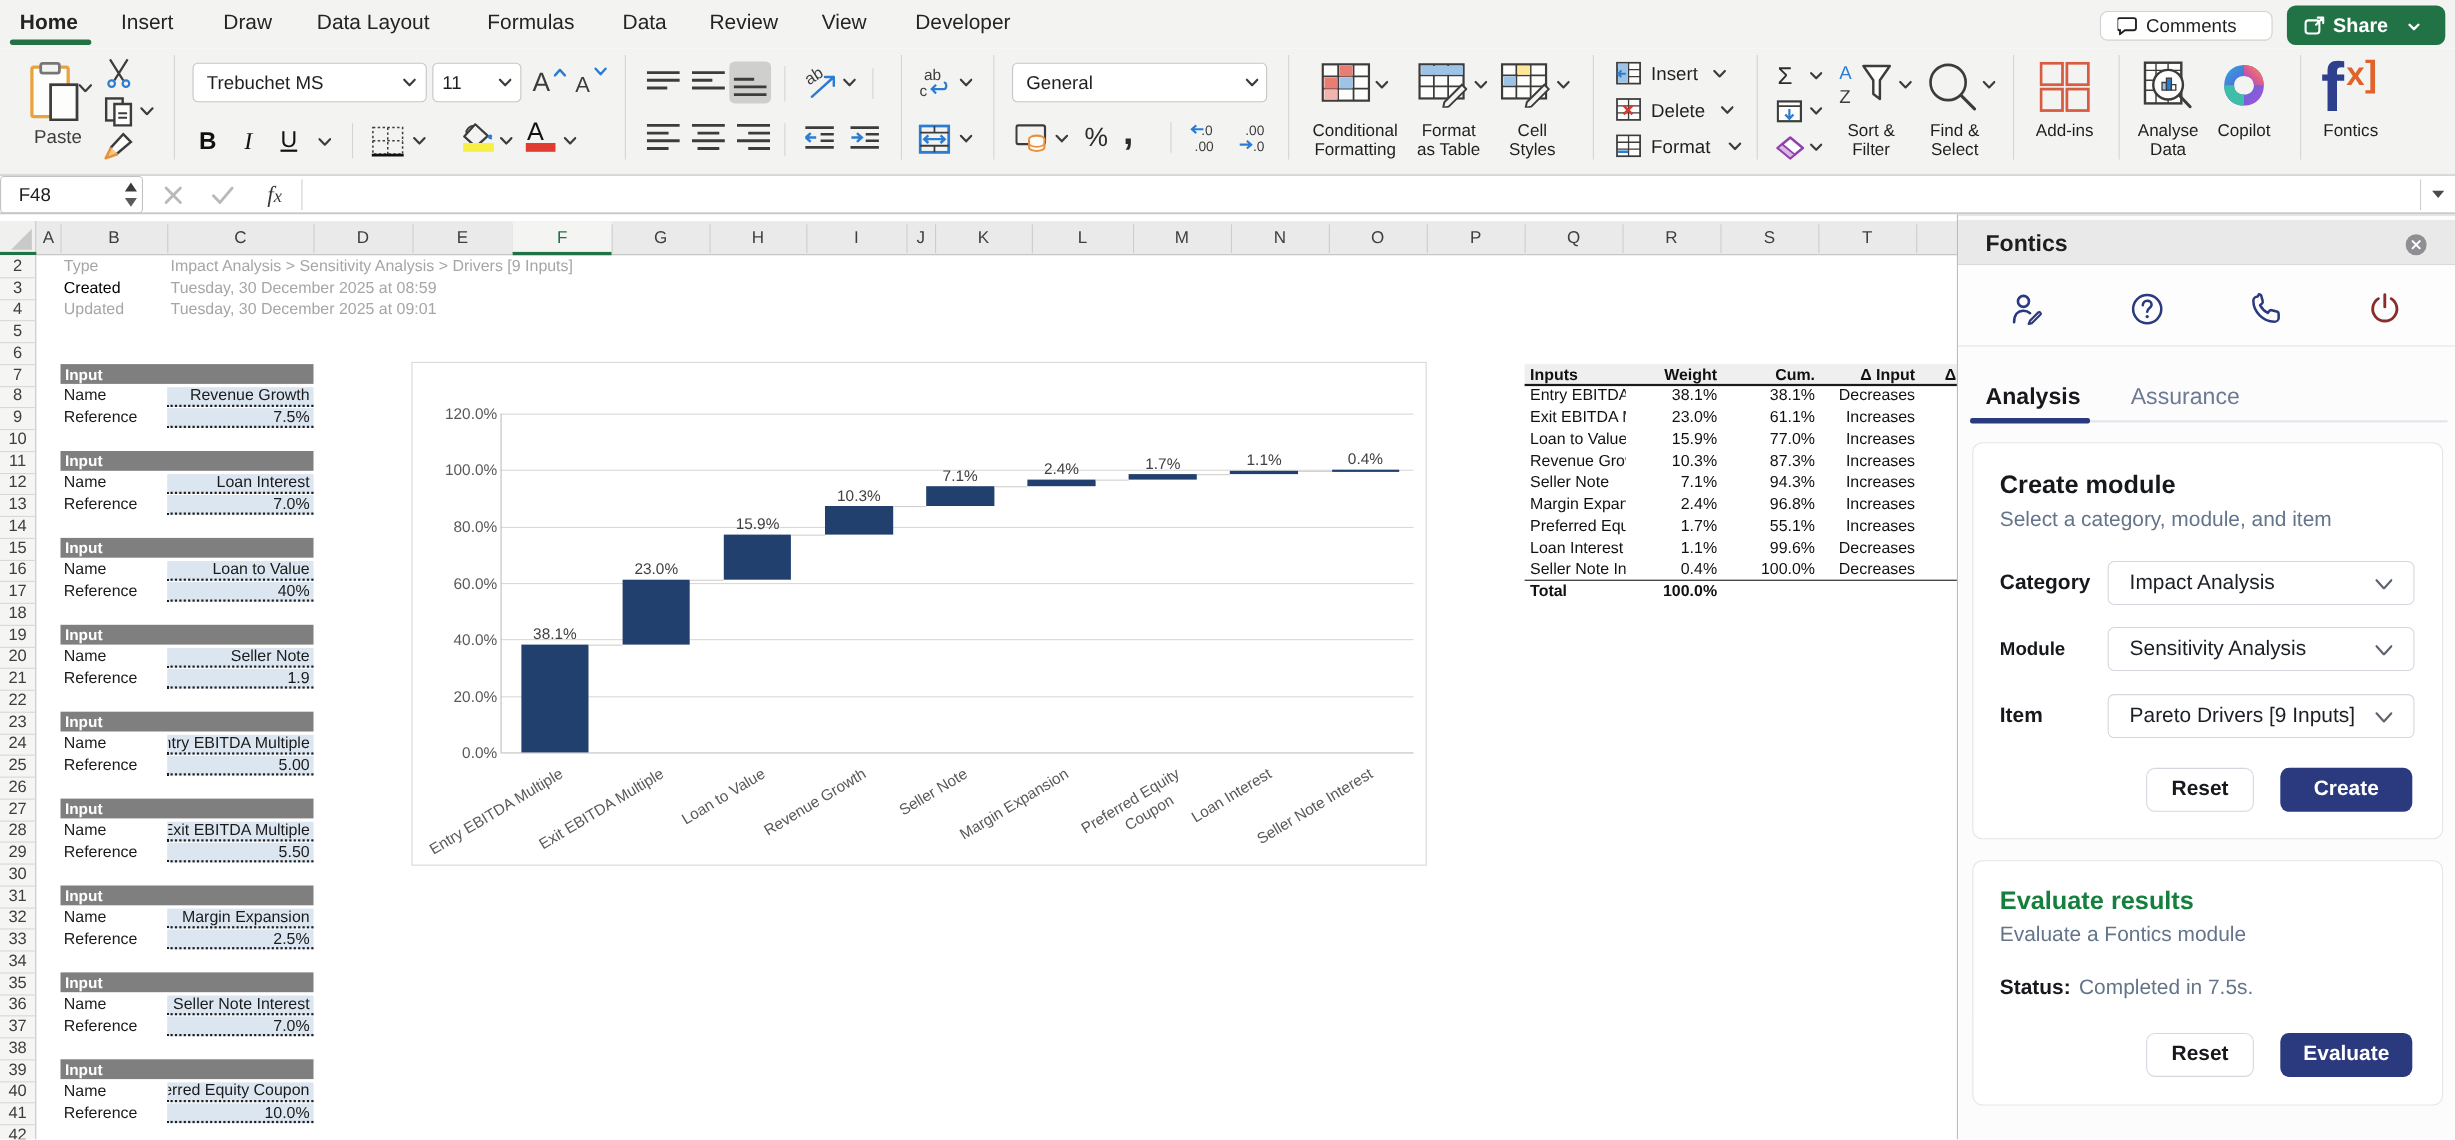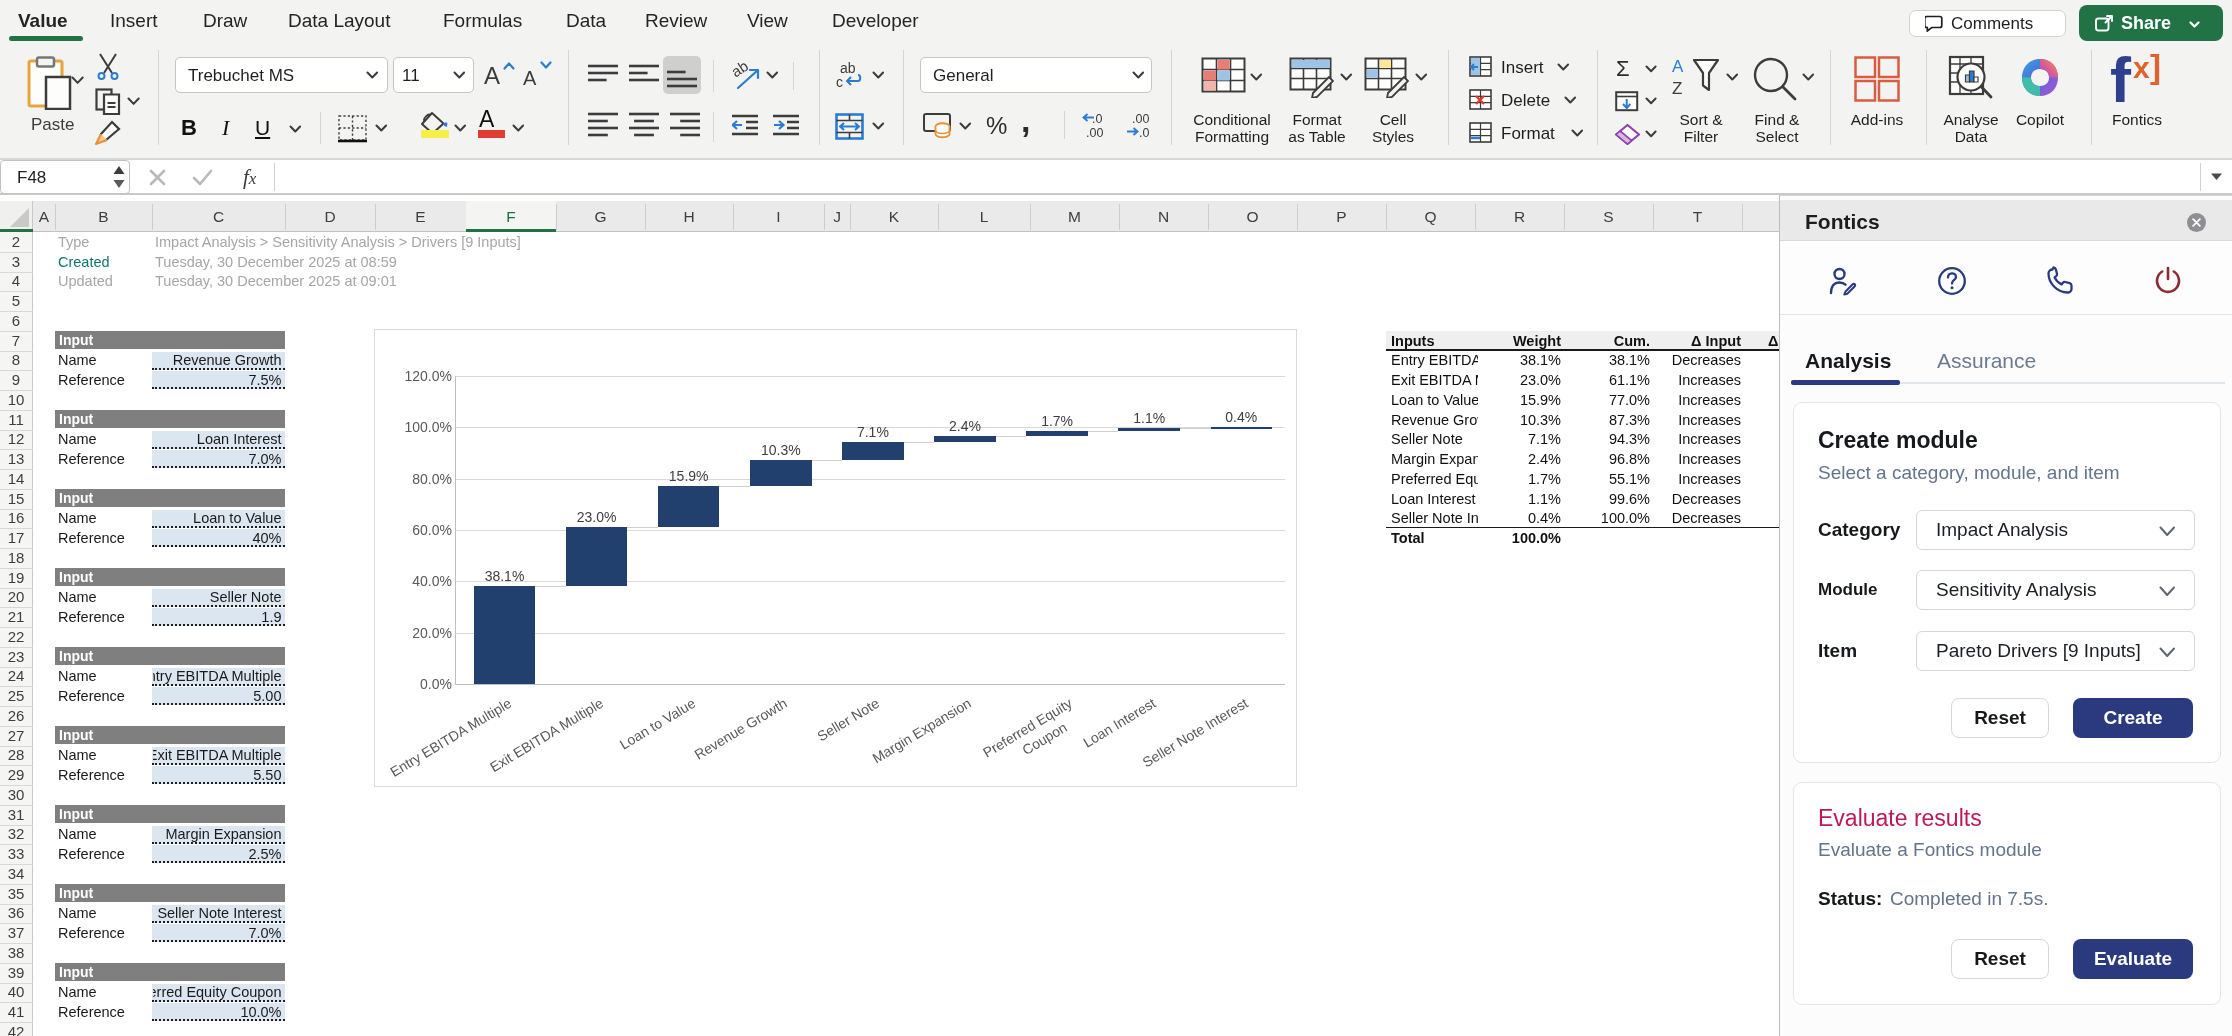--- a/index.html
+++ b/index.html
@@ -1,19 +1,19 @@
 <!DOCTYPE html>
 <html><head><meta charset="utf-8"><style>
 *{margin:0;padding:0;box-sizing:border-box;}
 html,body{width:2232px;height:1036px;overflow:hidden;}
 body{font-family:"Liberation Sans",sans-serif;background:#fff;-webkit-font-smoothing:antialiased;}
 </style></head><body>
 <div style="position:relative;width:2232px;height:1036px;background:#fff;overflow:hidden;">
 <div style="position:absolute;left:0px;top:0px;width:2232px;height:44px;background:#f3f4f2;"></div>
-<div style="position:absolute;left:18px;top:8.0px;height:26px;line-height:26px;font-size:19px;color:#242424;font-weight:700;white-space:nowrap;">Value</div>
+<div style="position:absolute;left:18px;top:8.0px;height:26px;line-height:26px;font-size:19px;color:#242424;font-weight:700;white-space:nowrap;">Home</div>
 <div style="position:absolute;left:110px;top:8.0px;height:26px;line-height:26px;font-size:19px;color:#242424;font-weight:400;white-space:nowrap;">Insert</div>
 <div style="position:absolute;left:203px;top:8.0px;height:26px;line-height:26px;font-size:19px;color:#242424;font-weight:400;white-space:nowrap;">Draw</div>
 <div style="position:absolute;left:288px;top:8.0px;height:26px;line-height:26px;font-size:19px;color:#242424;font-weight:400;white-space:nowrap;">Data Layout</div>
 <div style="position:absolute;left:443px;top:8.0px;height:26px;line-height:26px;font-size:19px;color:#242424;font-weight:400;white-space:nowrap;">Formulas</div>
 <div style="position:absolute;left:566px;top:8.0px;height:26px;line-height:26px;font-size:19px;color:#242424;font-weight:400;white-space:nowrap;">Data</div>
 <div style="position:absolute;left:645px;top:8.0px;height:26px;line-height:26px;font-size:19px;color:#242424;font-weight:400;white-space:nowrap;">Review</div>
 <div style="position:absolute;left:747px;top:8.0px;height:26px;line-height:26px;font-size:19px;color:#242424;font-weight:400;white-space:nowrap;">View</div>
 <div style="position:absolute;left:832px;top:8.0px;height:26px;line-height:26px;font-size:19px;color:#242424;font-weight:400;white-space:nowrap;">Developer</div>
 <div style="position:absolute;left:9px;top:36px;width:74px;height:5px;background:#217346;border-radius:3px;"></div>
 <div style="position:absolute;left:1909px;top:10px;width:157px;height:27px;background:#fff;border:1px solid #d2d2d0;border-radius:7px;"></div>
@@ -501,21 +501,21 @@
 <div style="position:absolute;left:-134px;top:962.6px;width:300px;height:20px;line-height:20px;font-size:15px;color:#3e3e3e;font-weight:400;text-align:center;white-space:nowrap;">39</div>
 <div style="position:absolute;left:0px;top:982.5px;width:33px;height:1px;background:#d8d8d6;"></div>
 <div style="position:absolute;left:-134px;top:982.4px;width:300px;height:20px;line-height:20px;font-size:15px;color:#3e3e3e;font-weight:400;text-align:center;white-space:nowrap;">40</div>
 <div style="position:absolute;left:0px;top:1002.25px;width:33px;height:1px;background:#d8d8d6;"></div>
 <div style="position:absolute;left:-134px;top:1002.1px;width:300px;height:20px;line-height:20px;font-size:15px;color:#3e3e3e;font-weight:400;text-align:center;white-space:nowrap;">41</div>
 <div style="position:absolute;left:0px;top:1022.0px;width:33px;height:1px;background:#d8d8d6;"></div>
 <div style="position:absolute;left:-134px;top:1021.9px;width:300px;height:20px;line-height:20px;font-size:15px;color:#3e3e3e;font-weight:400;text-align:center;white-space:nowrap;">42</div>
 
 <div style="position:absolute;left:58px;top:231.9px;height:20px;line-height:20px;font-size:14.5px;color:#a6a6a6;font-weight:400;white-space:nowrap;">Type</div>
 <div style="position:absolute;left:155px;top:231.9px;height:20px;line-height:20px;font-size:14.5px;color:#a6a6a6;font-weight:400;white-space:nowrap;">Impact Analysis &gt; Sensitivity Analysis &gt; Drivers [9 Inputs]</div>
-<div style="position:absolute;left:58px;top:251.6px;height:20px;line-height:20px;font-size:14.5px;color:#0f766e;font-weight:400;white-space:nowrap;text-align:center;">Created</div>
+<div style="position:absolute;left:58px;top:251.6px;height:20px;line-height:20px;font-size:14.5px;color:#000000;font-weight:400;white-space:nowrap;text-align:center;">Created</div>
 <div style="position:absolute;left:155px;top:251.6px;height:20px;line-height:20px;font-size:14.5px;color:#a6a6a6;font-weight:400;white-space:nowrap;">Tuesday, 30 December 2025 at 08:59</div>
 <div style="position:absolute;left:58px;top:271.4px;height:20px;line-height:20px;font-size:14.5px;color:#a6a6a6;font-weight:400;white-space:nowrap;">Updated</div>
 <div style="position:absolute;left:155px;top:271.4px;height:20px;line-height:20px;font-size:14.5px;color:#a6a6a6;font-weight:400;white-space:nowrap;">Tuesday, 30 December 2025 at 09:01</div>
 <div style="position:absolute;left:55px;top:331.25px;width:230px;height:17.5px;background:#7f7f7f;"></div>
 <div style="position:absolute;left:59px;top:330.8px;height:19px;line-height:19px;font-size:14px;color:#fff;font-weight:700;white-space:nowrap;">Input</div>
 <div style="position:absolute;left:152px;top:351.5px;width:133px;height:18.2px;background:#dce6f1;border-bottom:2px dotted #1f1f1f;"></div>
 <div style="position:absolute;left:58px;top:350.4px;height:20px;line-height:20px;font-size:14.5px;color:#1a1a1a;font-weight:400;white-space:nowrap;">Name</div>
 <div style="position:absolute;left:153px;top:350.4px;width:128.5px;height:20px;line-height:20px;font-size:14.5px;color:#1a1a1a;white-space:nowrap;overflow:hidden;direction:rtl;text-align:right;"><span style="direction:ltr;unicode-bidi:bidi-override;">Revenue Growth</span></div>
 <div style="position:absolute;left:152px;top:371.25px;width:133px;height:18.2px;background:#dce6f1;border-bottom:2px dotted #1f1f1f;"></div>
 <div style="position:absolute;left:58px;top:370.1px;height:20px;line-height:20px;font-size:14.5px;color:#1a1a1a;font-weight:400;white-space:nowrap;">Reference</div>
@@ -732,20 +732,20 @@
 <div style="position:absolute;left:1916px;top:631px;width:279px;height:40px;background:#fff;border:1px solid #d4d8de;border-radius:6px;"></div>
 <div style="position:absolute;left:1936px;top:638.0px;height:26px;line-height:26px;font-size:19px;color:#1b1e24;font-weight:400;white-space:nowrap;">Pareto Drivers [9 Inputs]</div>
 <svg style="position:absolute;left:2158.75px;top:646.75px" width="16.5" height="10.5" viewBox="0 0 16.5 10.5" fill="none">
       <path d="M1.5 1.5 L8.2 9.0 L15.0 1.5" stroke="#5f6670" stroke-width="2.0" stroke-linecap="round" stroke-linejoin="round"></path>
     </svg>
 <div style="position:absolute;left:1951px;top:698px;width:98px;height:40px;background:#fff;border:1px solid #d4d8de;border-radius:8px;"></div>
 <div style="position:absolute;left:1850.0px;top:705.0px;width:300px;height:26px;line-height:26px;font-size:19px;color:#16181c;font-weight:600;text-align:center;white-space:nowrap;">Reset</div>
 <div style="position:absolute;left:2073px;top:698px;width:120px;height:40px;background:#2b3a7f;border-radius:8px;"></div>
 <div style="position:absolute;left:1983.0px;top:705.0px;width:300px;height:26px;line-height:26px;font-size:19px;color:#fff;font-weight:700;text-align:center;white-space:nowrap;">Create</div>
 <div style="position:absolute;left:1793px;top:782px;width:428px;height:223px;background:#fff;border:1px solid #e2e5ea;border-radius:9px;"></div>
-<div style="position:absolute;left:1818px;top:802.5px;height:31px;line-height:31px;font-size:23px;color:#be185d;font-weight:400;white-space:nowrap;">Evaluate results</div>
+<div style="position:absolute;left:1818px;top:802.5px;height:31px;line-height:31px;font-size:23px;color:#15803d;font-weight:700;white-space:nowrap;">Evaluate results</div>
 <div style="position:absolute;left:1818px;top:837.0px;height:26px;line-height:26px;font-size:19px;color:#64748b;font-weight:400;white-space:nowrap;">Evaluate a Fontics module</div>
 <div style="position:absolute;left:1818px;top:886.0px;height:26px;line-height:26px;font-size:19px;color:#16181c;font-weight:700;white-space:nowrap;">Status:</div>
 <div style="position:absolute;left:1890px;top:886.0px;height:26px;line-height:26px;font-size:19px;color:#64748b;font-weight:400;white-space:nowrap;">Completed in 7.5s.</div>
 <div style="position:absolute;left:1951px;top:939px;width:98px;height:40px;background:#fff;border:1px solid #d4d8de;border-radius:8px;"></div>
 <div style="position:absolute;left:1850.0px;top:946.0px;width:300px;height:26px;line-height:26px;font-size:19px;color:#16181c;font-weight:600;text-align:center;white-space:nowrap;">Reset</div>
 <div style="position:absolute;left:2073px;top:939px;width:120px;height:40px;background:#2b3a7f;border-radius:8px;"></div>
 <div style="position:absolute;left:1983.0px;top:946.0px;width:300px;height:26px;line-height:26px;font-size:19px;color:#fff;font-weight:700;text-align:center;white-space:nowrap;">Evaluate</div>
 </div>
 </body></html>

